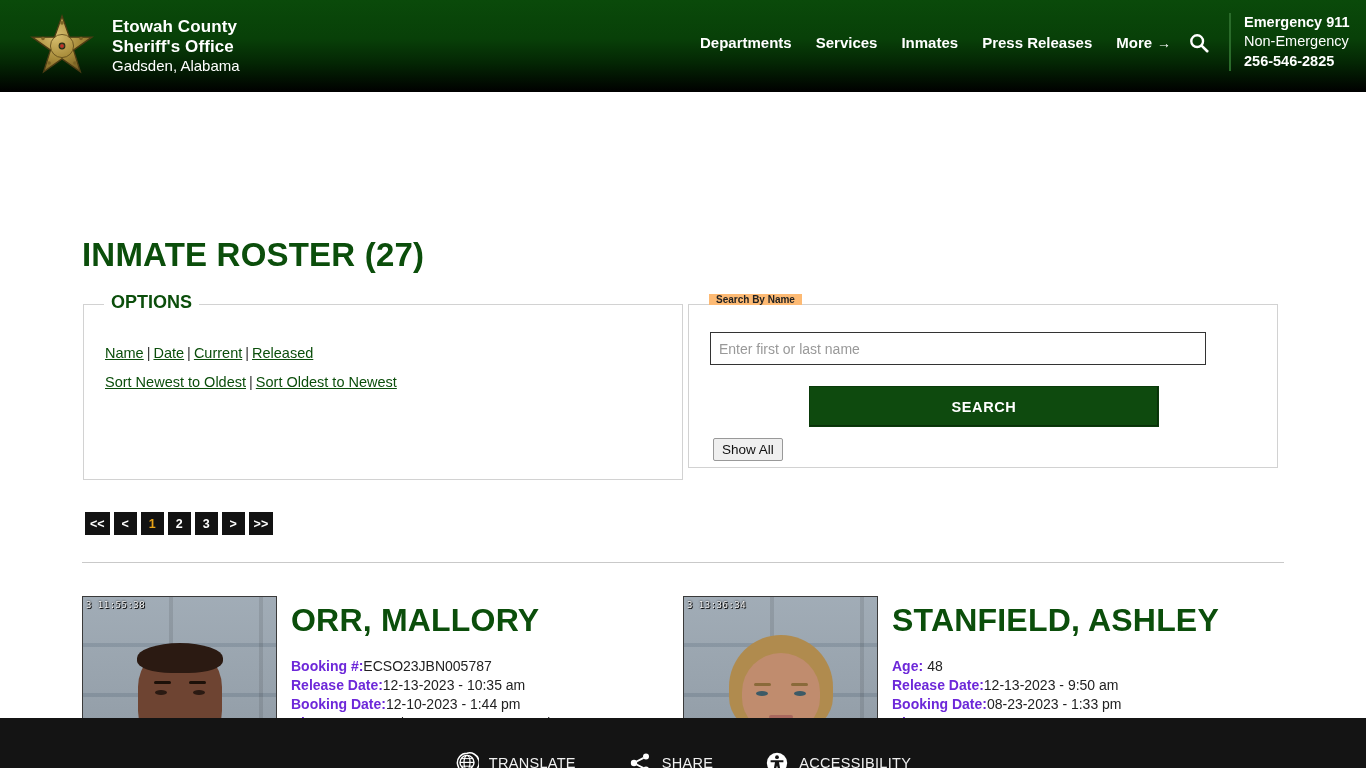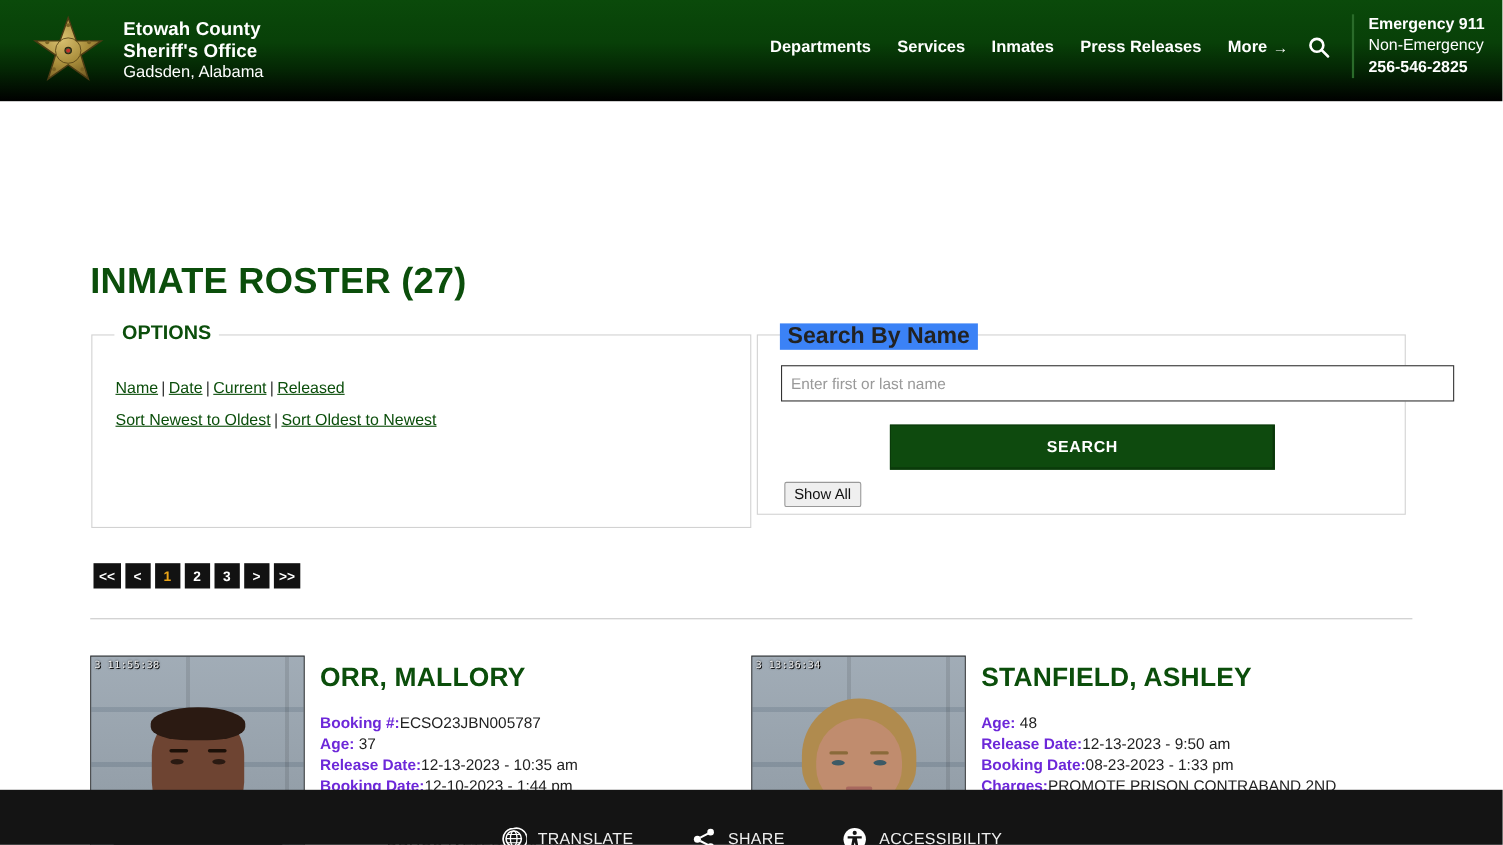--- a/index.html
+++ b/index.html
@@ -73,26 +73,26 @@
   .opt-sep { color: #333; padding: 0 3px; }
 
   
   .search-box {
     position: absolute; left: 688px; top: 212px;
     width: 590px; height: 164px;
     border: 1px solid #d2d2d2; background: #ffffff;
   }
   .search-legend {
     position: absolute; left: 20px; top: -11px;
-    background: #3b82f6; padding: 0 7px;
-    color: #222; font-size: 21px; font-weight: bold;
+    background: #fdba74; padding: 0 7px;
+    color: #222; font-size: 10px; font-weight: bold;
   }
   .search-input {
     position: absolute; left: 21px; top: 27px;
-    width: 612px; height: 33px;
+    width: 496px; height: 33px;
     border: 1px solid #333; background: #ffffff;
     font-family: "Liberation Sans", sans-serif;
     font-size: 14px; color: #222; padding: 0 8px;
   }
   .search-input::placeholder { color: #999; }
   .search-submit {
     position: absolute; left: 120px; top: 81px;
     width: 350px; height: 41px;
     background: #0e4a0e; color: #ffffff;
     border: 1px solid #0a3a0a;
@@ -217,21 +217,21 @@
   }
   .rec-b .p-face-top {
     position: absolute; left: 50%; transform: translateX(-50%);
     top: 56px; width: 78px; height: 80px;
     background: #c08c6e; border-radius: 40px 40px 36px 36px;
   }
   .rec-b .p-brow { background: #8a6a3a; }
 
   .rec-info { margin-left: 14px; padding-top: 8px; width: 392px; }
   .rec-name {
-    color: #0b4e0b; font-size: 24px; font-weight: bold;
+    color: #0b4e0b; font-size: 32px; font-weight: bold;
     letter-spacing: .2px; line-height: 1.05;
   }
   .rec-fields { margin-top: 19px; font-size: 14px; color: #222; line-height: 1.36; }
   .f-line { white-space: nowrap; }
   .f-label { font-weight: bold; color: #6d28d9; }
   .f-val { color: #222; }
   .charges-wrap { display: flex; }
   .charges-list { white-space: normal; }
   .charge-item { display: block; }
   .view-profile {
@@ -373,23 +373,20 @@
         <div class="mug-ts">3  11:55:38</div>
       </div>
 
       <div class="rec-info">
         <div class="rec-name">ORR, MALLORY</div>
         <div class="rec-fields">
           <div class="f-line">
             <span class="f-label">Booking #:</span><span class="f-val">ECSO23JBN005787</span>
           </div>
           <div class="f-line">
-            <span class="f-label">Age:</span><span class="f-val" style="padding-left:4px;">37</span>
-          </div>
-          <div class="f-line">
             <span class="f-label">Release Date:</span><span class="f-val">12-13-2023 - 10:35 am</span>
           </div>
           <div class="f-line">
             <span class="f-label">Booking Date:</span><span class="f-val">12-10-2023 - 1:44 pm</span>
           </div>
           <div class="f-line charges-wrap">
             <span class="f-label">Charges:</span>
             <span class="charges-list">
               <span class="charge-item">ENTER/REMAIN IN BUILDING/FENCED</span>
               <span class="charge-item">PROPERTY</span>

